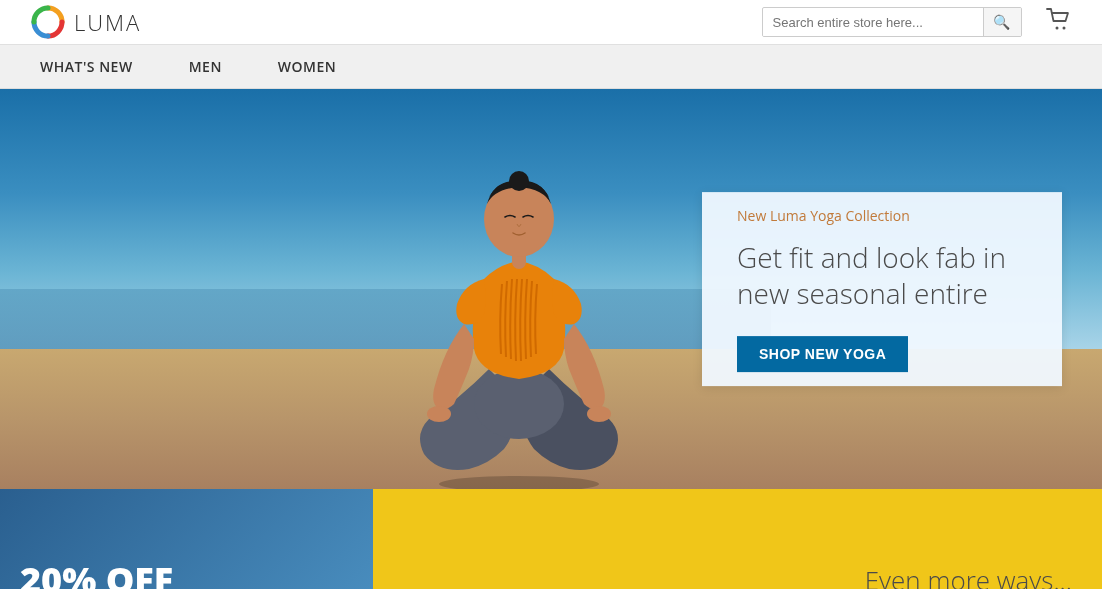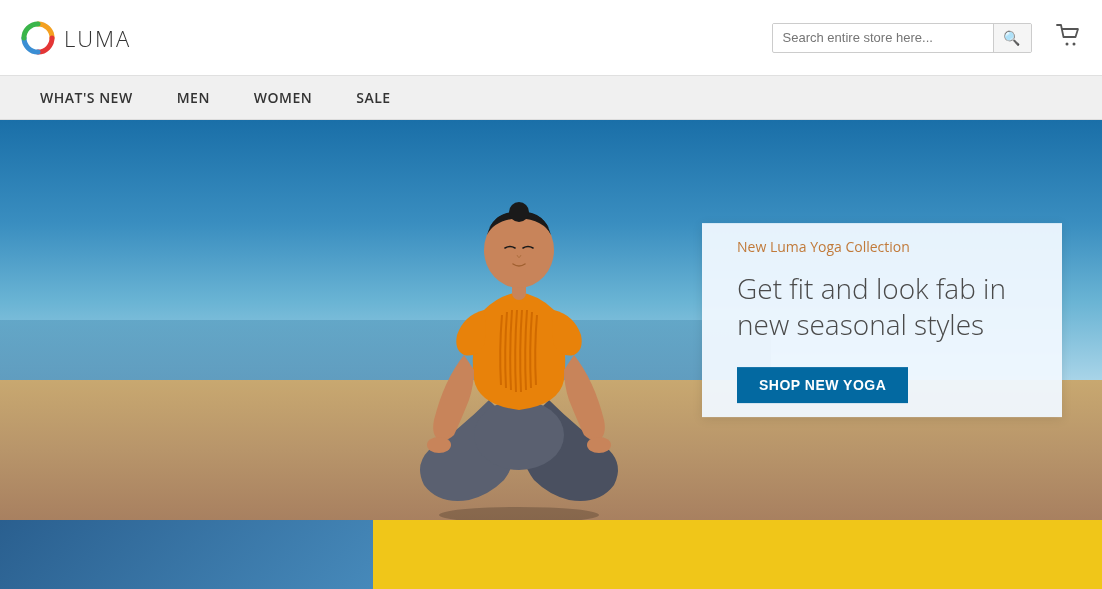--- a/index.html
+++ b/index.html
@@ -3,24 +3,24 @@
   <meta charset="utf-8">
   <style>
     * { margin: 0; padding: 0; box-sizing: border-box; }
     body { font-family: 'Open Sans', Arial, sans-serif; background: #fff; width: 1102px; overflow-x: hidden; }
 
     
     .header {
       display: flex;
       align-items: center;
       justify-content: space-between;
-      padding: 10px 20px;
+      padding: 10px 30px;
       background: #fff;
       border-bottom: 1px solid #e0e0e0;
-      height: 76px;
+      height: 45px;
     }
     .logo {
       display: flex;
       align-items: center;
       gap: 8px;
       text-decoration: none;
     }
     .logo-icon {
       width: 36px;
       height: 36px;
@@ -74,21 +74,21 @@
       background: #f0f0f0;
       border-bottom: 1px solid #ddd;
       padding: 0 20px;
       height: 44px;
       display: flex;
       align-items: center;
     }
     .nav ul {
       list-style: none;
       display: flex;
-      gap: 4px;
+      gap: 16px;
     }
     .nav ul li a {
       display: block;
       padding: 12px 20px;
       text-decoration: none;
       color: #333;
       font-size: 14px;
       font-weight: 600;
       text-transform: uppercase;
       letter-spacing: 0.5px;
@@ -247,23 +247,20 @@
   <ul>
     <li>
       <a href="#">What's New</a>
     </li>
     <li>
       <a href="#">Men</a>
     </li>
     <li>
       <a href="#">Women</a>
     </li>
-    <li>
-      <a href="#">Sale</a>
-    </li>
   </ul>
 </nav>
 
 <section class="hero">
   <div class="hero-sky"></div>
   <div class="hero-water"></div>
   <div class="hero-sand"></div>
 
   <div class="hero-person">
     <svg width="300" height="380" viewBox="0 0 300 380">
@@ -311,21 +308,21 @@
       <path d="M154 108 Q159 105 164 108" stroke="#1a1a1a" stroke-width="1.5" fill="none" stroke-linecap="round"></path>
 
       <path d="M148 115 Q150 120 152 115" stroke="#b07040" stroke-width="1" fill="none"></path>
 
       <path d="M144 124 Q150 128 156 124" stroke="#a06030" stroke-width="1.5" fill="none" stroke-linecap="round"></path>
     </svg>
   </div>
 
   <div class="promo-card">
     <p class="promo-subtitle">New Luma Yoga Collection</p>
-    <h2 class="promo-title">Get fit and look fab in new seasonal styles</h2>
+    <h2 class="promo-title">Get fit and look fab in new seasonal entire</h2>
     <button class="shop-btn">Shop New Yoga</button>
   </div>
 </section>
 
 <div class="bottom-banners">
   <div class="banner-left">
     <span class="banner-left-text">20% OFF</span>
   </div>
   <div class="banner-right">
     <span class="banner-right-text">Even more ways...</span>

